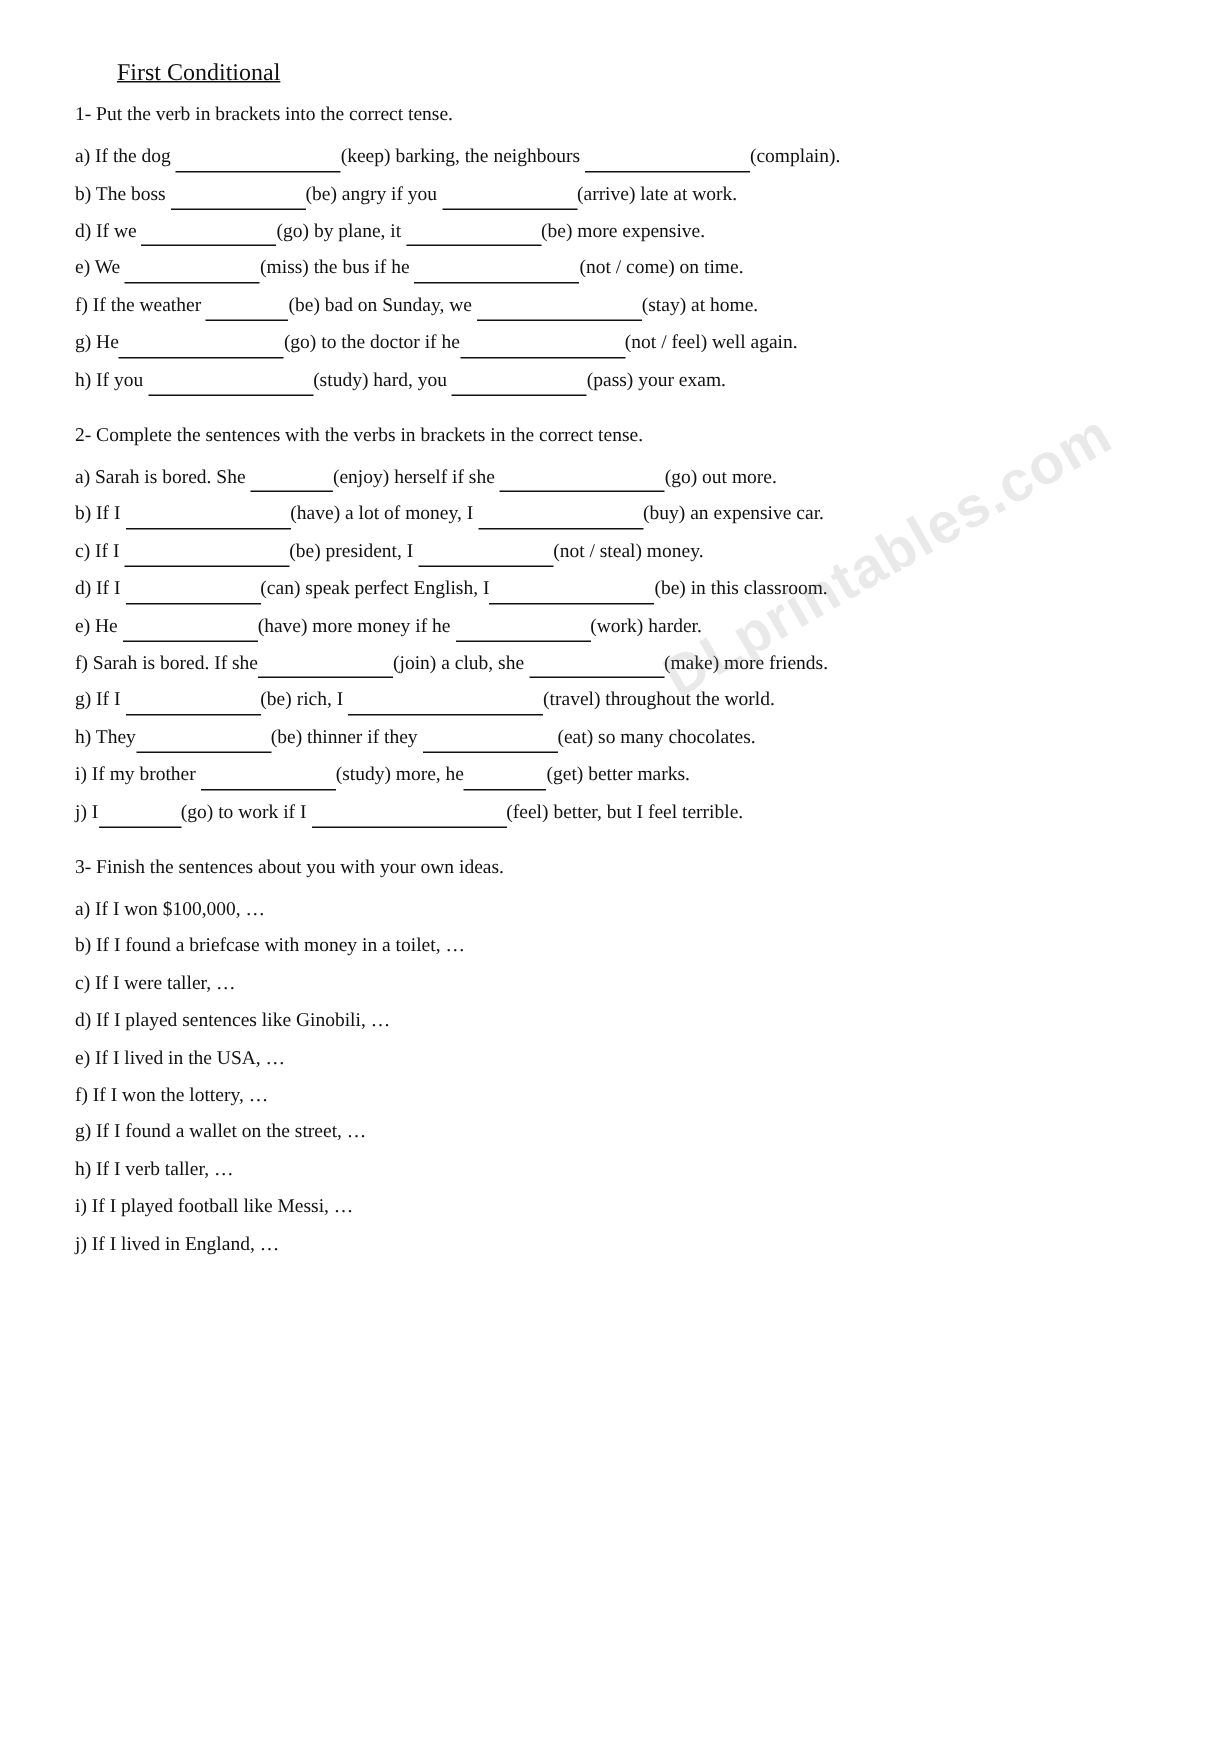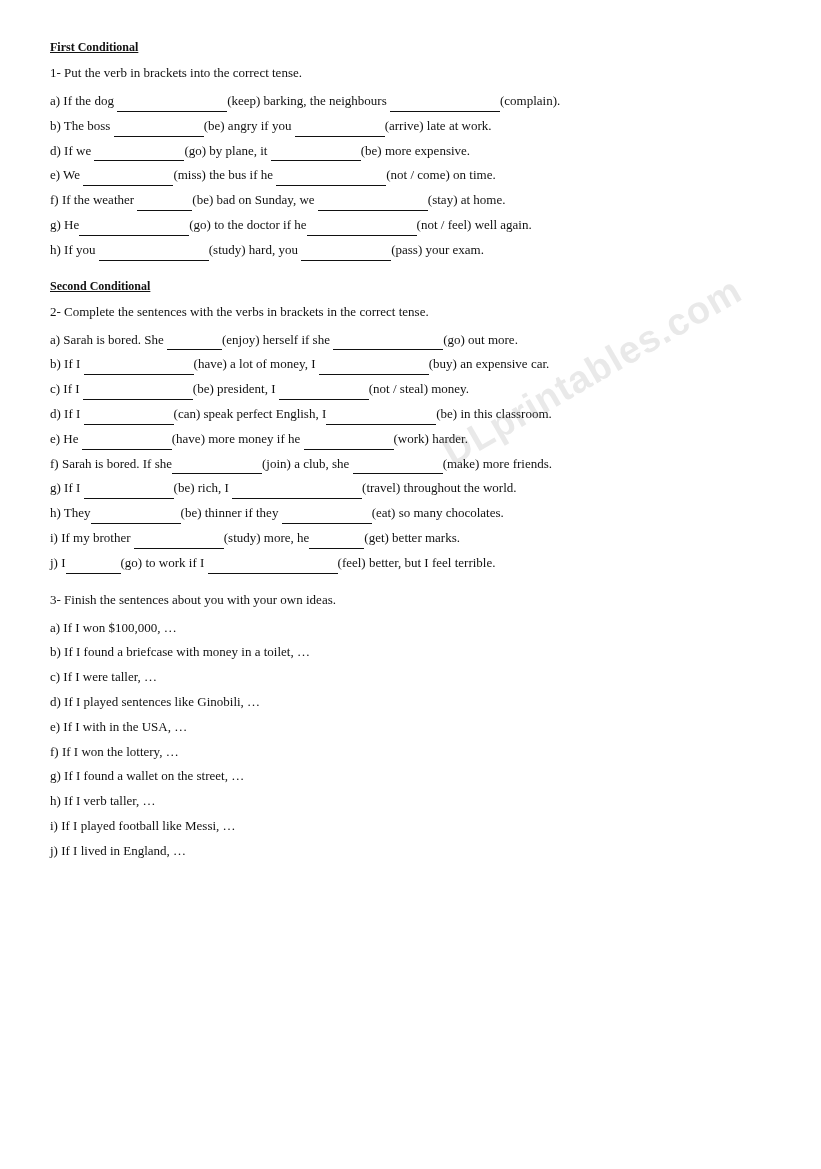--- a/index.html
+++ b/index.html
@@ -7,24 +7,25 @@
       background: #fff;
       font-family: 'Times New Roman', Times, serif;
       font-size: 13px;
       color: #111;
       width: 821px;
       min-height: 1169px;
       padding: 40px 50px 40px 50px;
       position: relative;
     }
     .section-title {
-      font-weight: bold;
+      font-weight: normal;
       text-decoration: underline;
-      font-size: 12px;
+      font-size: 16px;
       margin-bottom: 10px;
+      margin-left: 28px;
     }
     .instruction {
       margin-bottom: 10px;
       font-size: 13px;
     }
     .exercise-list {
       list-style: none;
       margin-bottom: 12px;
     }
     .exercise-list li {
@@ -98,21 +99,20 @@
       <li>
         g) He<span class="blank blank-lg"></span>(go) to the doctor if he<span class="blank blank-lg"></span>(not / feel) well again.
       </li>
       <li>
         h) If you <span class="blank blank-lg"></span>(study) hard, you <span class="blank blank-md"></span>(pass) your exam.
       </li>
     </ul>
   </div>
 
   <div class="section-gap">
-    <div class="section-title">Second Conditional</div>
 
     <div class="instruction">2- Complete the sentences with the verbs in brackets in the correct tense.</div>
 
     <ul class="exercise-list">
       <li>
         a) Sarah is bored. She <span class="blank blank-sm"></span>(enjoy) herself if she <span class="blank blank-lg"></span>(go) out more.
       </li>
       <li>
         b) If I <span class="blank blank-lg"></span>(have) a lot of money, I <span class="blank blank-lg"></span>(buy) an expensive car.
       </li>
@@ -142,21 +142,21 @@
       </li>
     </ul>
 
     <div class="instruction section-gap">3- Finish the sentences about you with your own ideas.</div>
 
     <ul class="exercise-list">
       <li>a) If I won $100,000, …</li>
       <li>b) If I found a briefcase with money in a toilet, …</li>
       <li>c) If I were taller, …</li>
       <li>d) If I played sentences like Ginobili, …</li>
-      <li>e) If I with in the  USA, …</li>
+      <li>e) If I lived in the  USA, …</li>
       <li>f) If I won the lottery, …</li>
       <li>g) If I found a wallet on the street, …</li>
       <li>h) If I verb taller, …</li>
       <li>i) If I played football like Messi, …</li>
       <li>j) If I lived in England, …</li>
     </ul>
   </div>
 
 </div>
 

